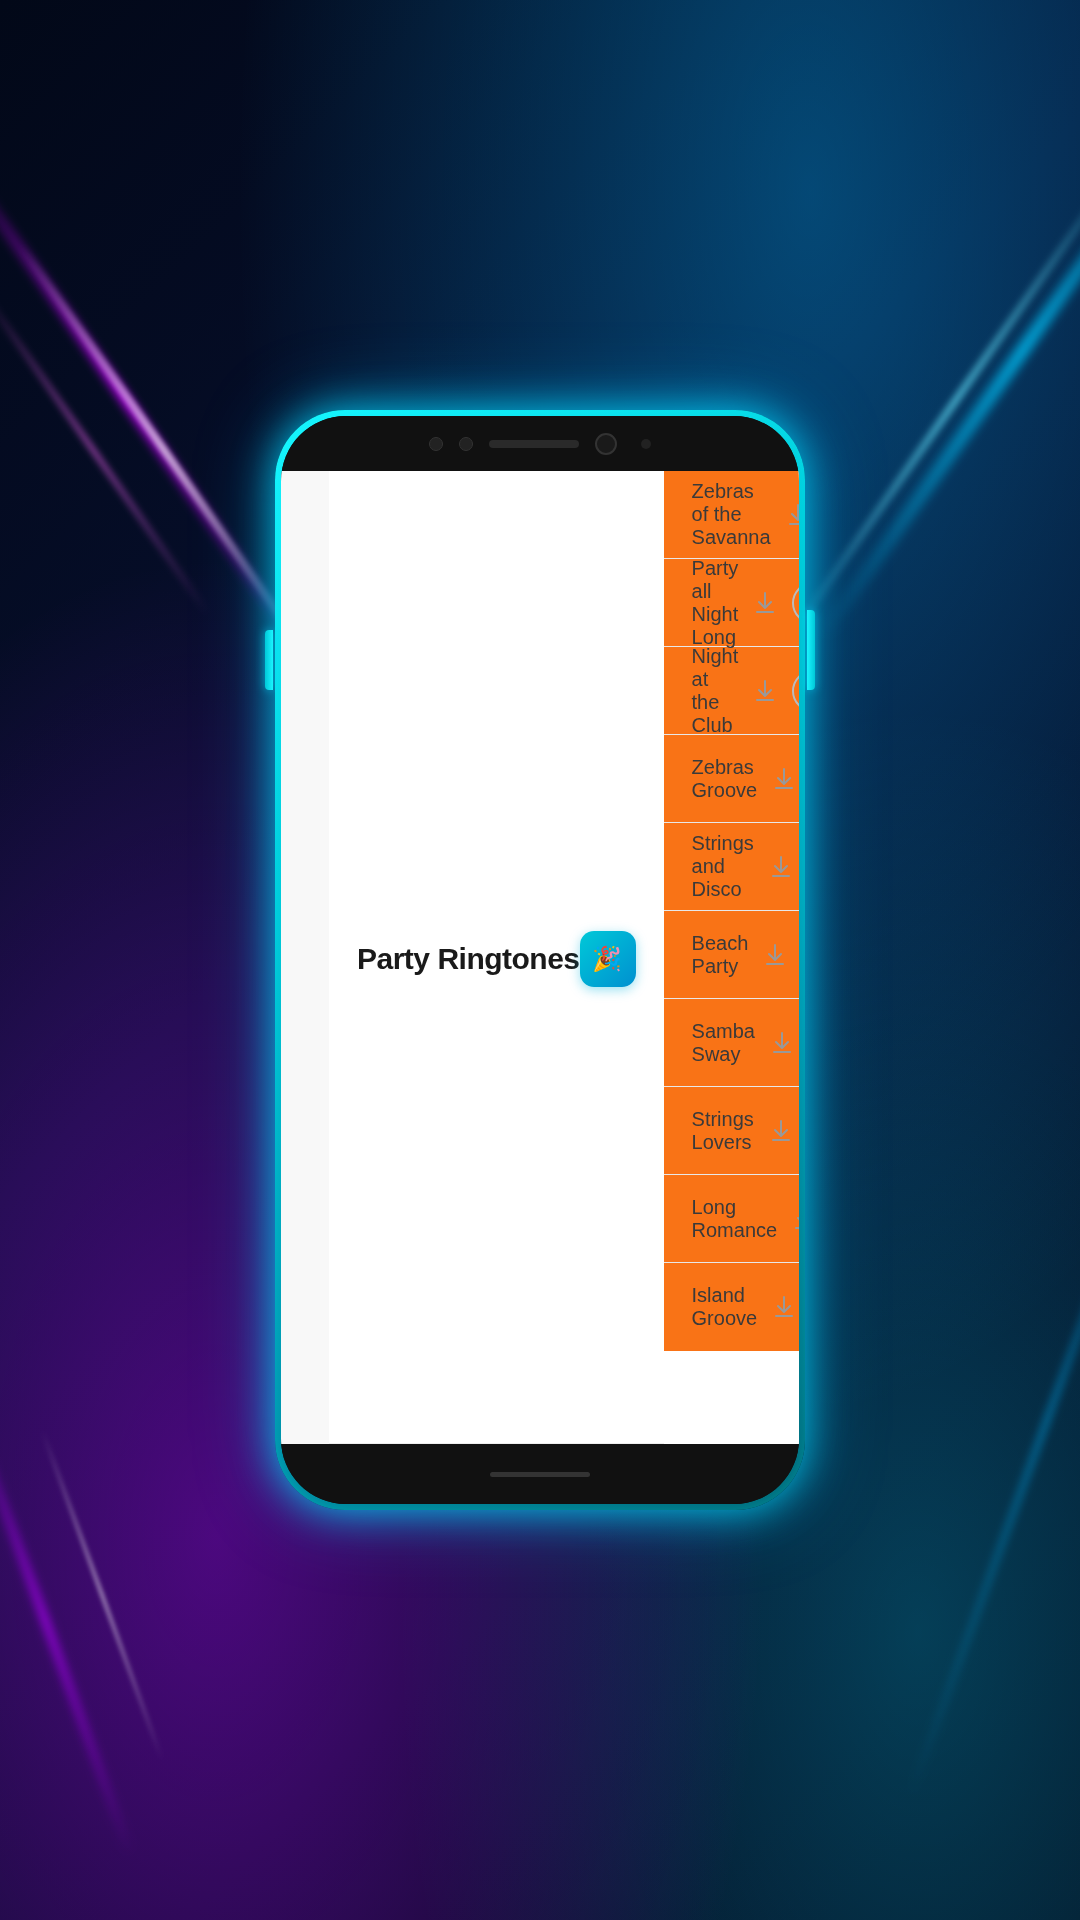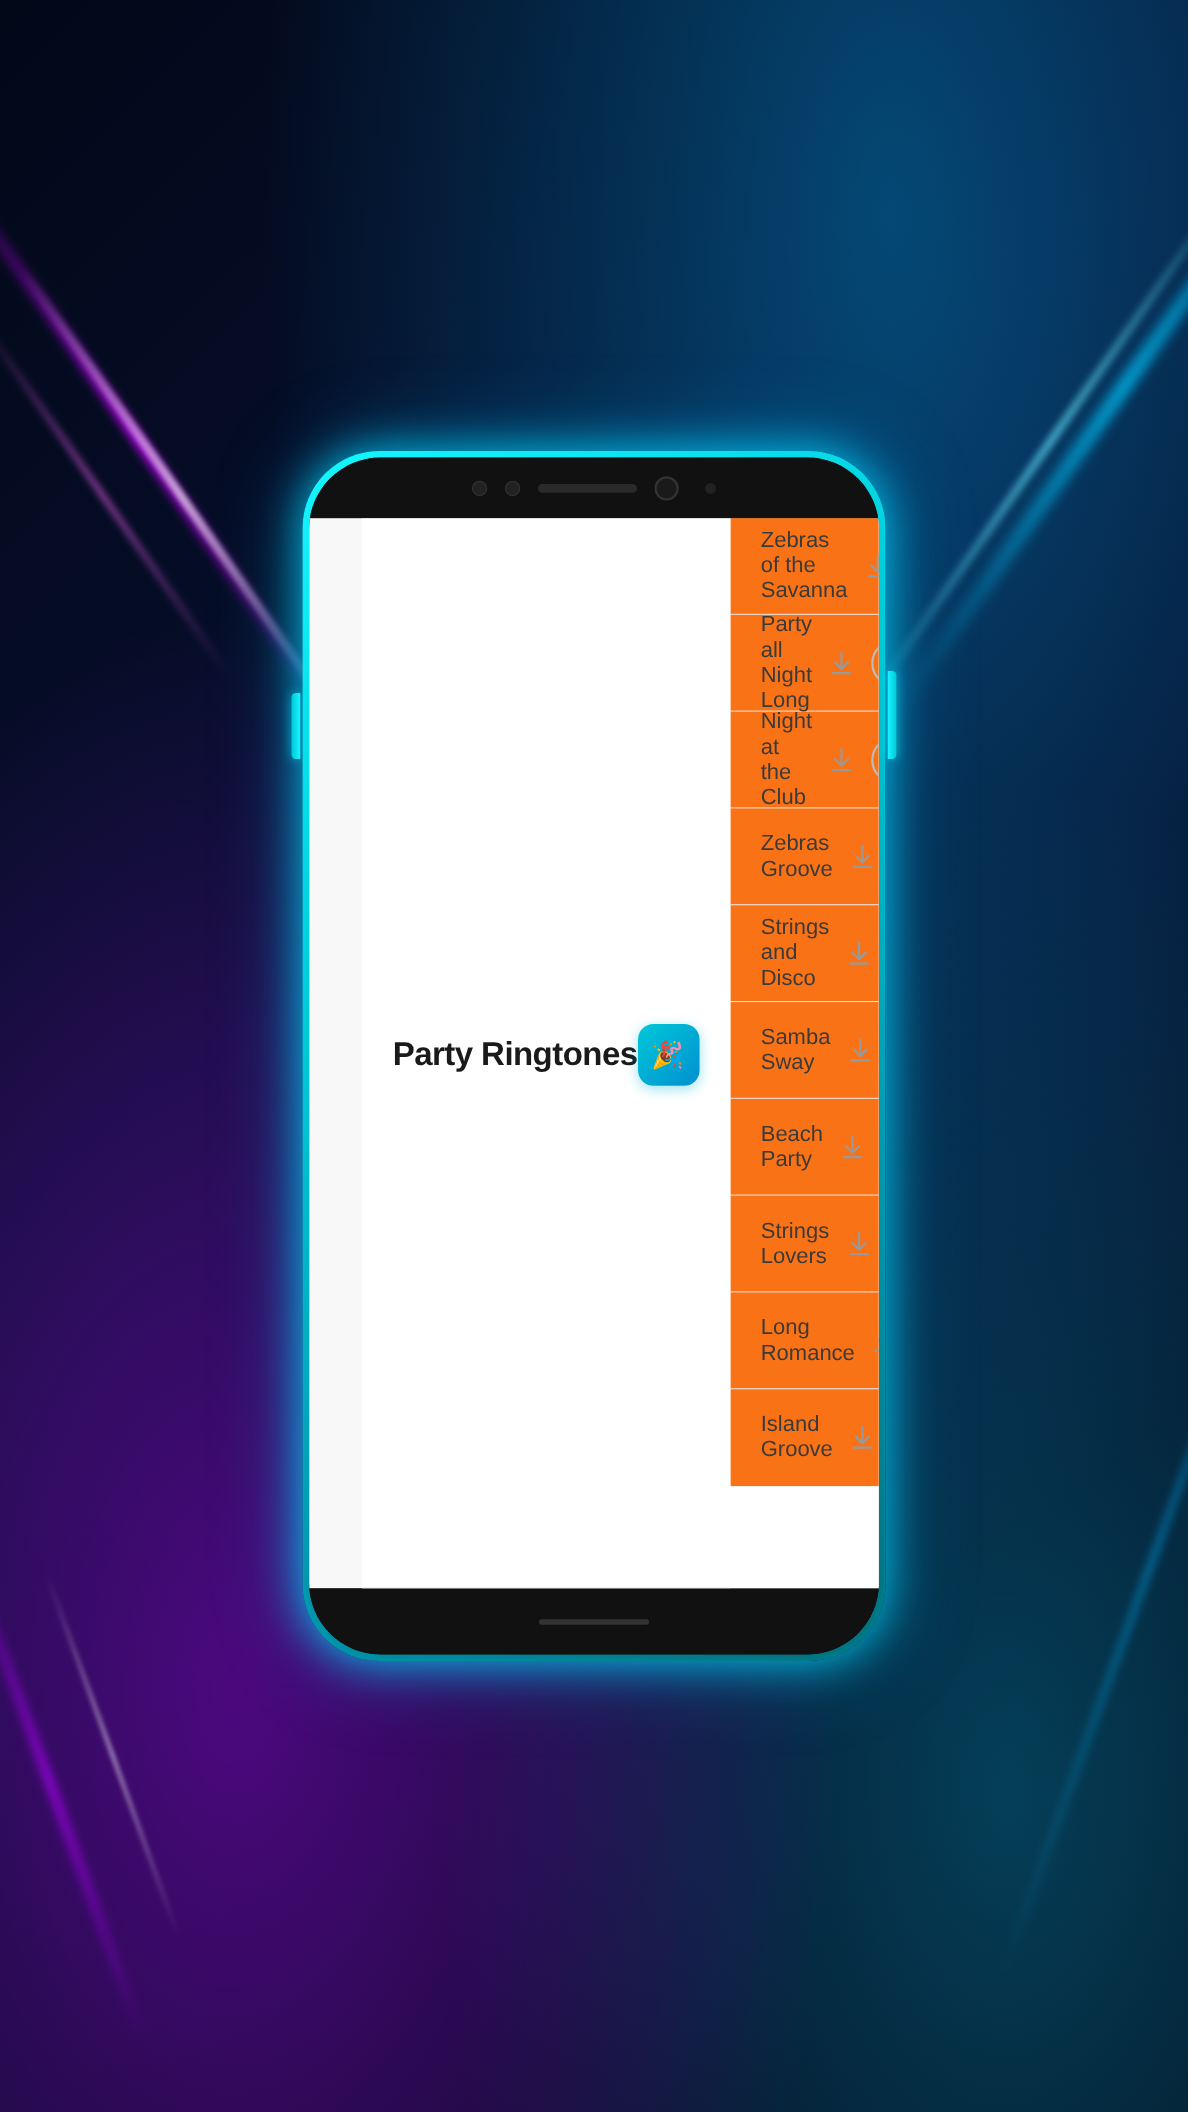--- a/index.html
+++ b/index.html
@@ -418,35 +418,35 @@
         <path d="M5 22 L21 22" stroke="#999" stroke-width="2" stroke-linecap="round"></path>
       </svg>
               </div>
               <div class="action-btn" title="Play">
       <div class="play-btn-circle">
         <div class="play-triangle"></div>
       </div>
               </div>
             </div>
             <div class="ringtone-item">
+              <span class="ringtone-name">Beach Party</span>
+              <div class="action-btn" title="Download">
+      <svg width="26" height="26" viewBox="0 0 26 26" fill="none" xmlns="http://www.w3.org/2000/svg">
+        <path d="M13 3 L13 17 M7 12 L13 18 L19 12" stroke="#999" stroke-width="2" stroke-linecap="round" stroke-linejoin="round"></path>
+        <path d="M5 22 L21 22" stroke="#999" stroke-width="2" stroke-linecap="round"></path>
+      </svg>
+              </div>
+              <div class="action-btn" title="Play">
+      <div class="play-btn-circle">
+        <div class="play-triangle"></div>
+      </div>
+              </div>
+            </div>
+            <div class="ringtone-item">
               <span class="ringtone-name">Samba Sway</span>
-              <div class="action-btn" title="Download">
-      <svg width="26" height="26" viewBox="0 0 26 26" fill="none" xmlns="http://www.w3.org/2000/svg">
-        <path d="M13 3 L13 17 M7 12 L13 18 L19 12" stroke="#999" stroke-width="2" stroke-linecap="round" stroke-linejoin="round"></path>
-        <path d="M5 22 L21 22" stroke="#999" stroke-width="2" stroke-linecap="round"></path>
-      </svg>
-              </div>
-              <div class="action-btn" title="Play">
-      <div class="play-btn-circle">
-        <div class="play-triangle"></div>
-      </div>
-              </div>
-            </div>
-            <div class="ringtone-item">
-              <span class="ringtone-name">Beach Party</span>
               <div class="action-btn" title="Download">
       <svg width="26" height="26" viewBox="0 0 26 26" fill="none" xmlns="http://www.w3.org/2000/svg">
         <path d="M13 3 L13 17 M7 12 L13 18 L19 12" stroke="#999" stroke-width="2" stroke-linecap="round" stroke-linejoin="round"></path>
         <path d="M5 22 L21 22" stroke="#999" stroke-width="2" stroke-linecap="round"></path>
       </svg>
               </div>
               <div class="action-btn" title="Play">
       <div class="play-btn-circle">
         <div class="play-triangle"></div>
       </div>

